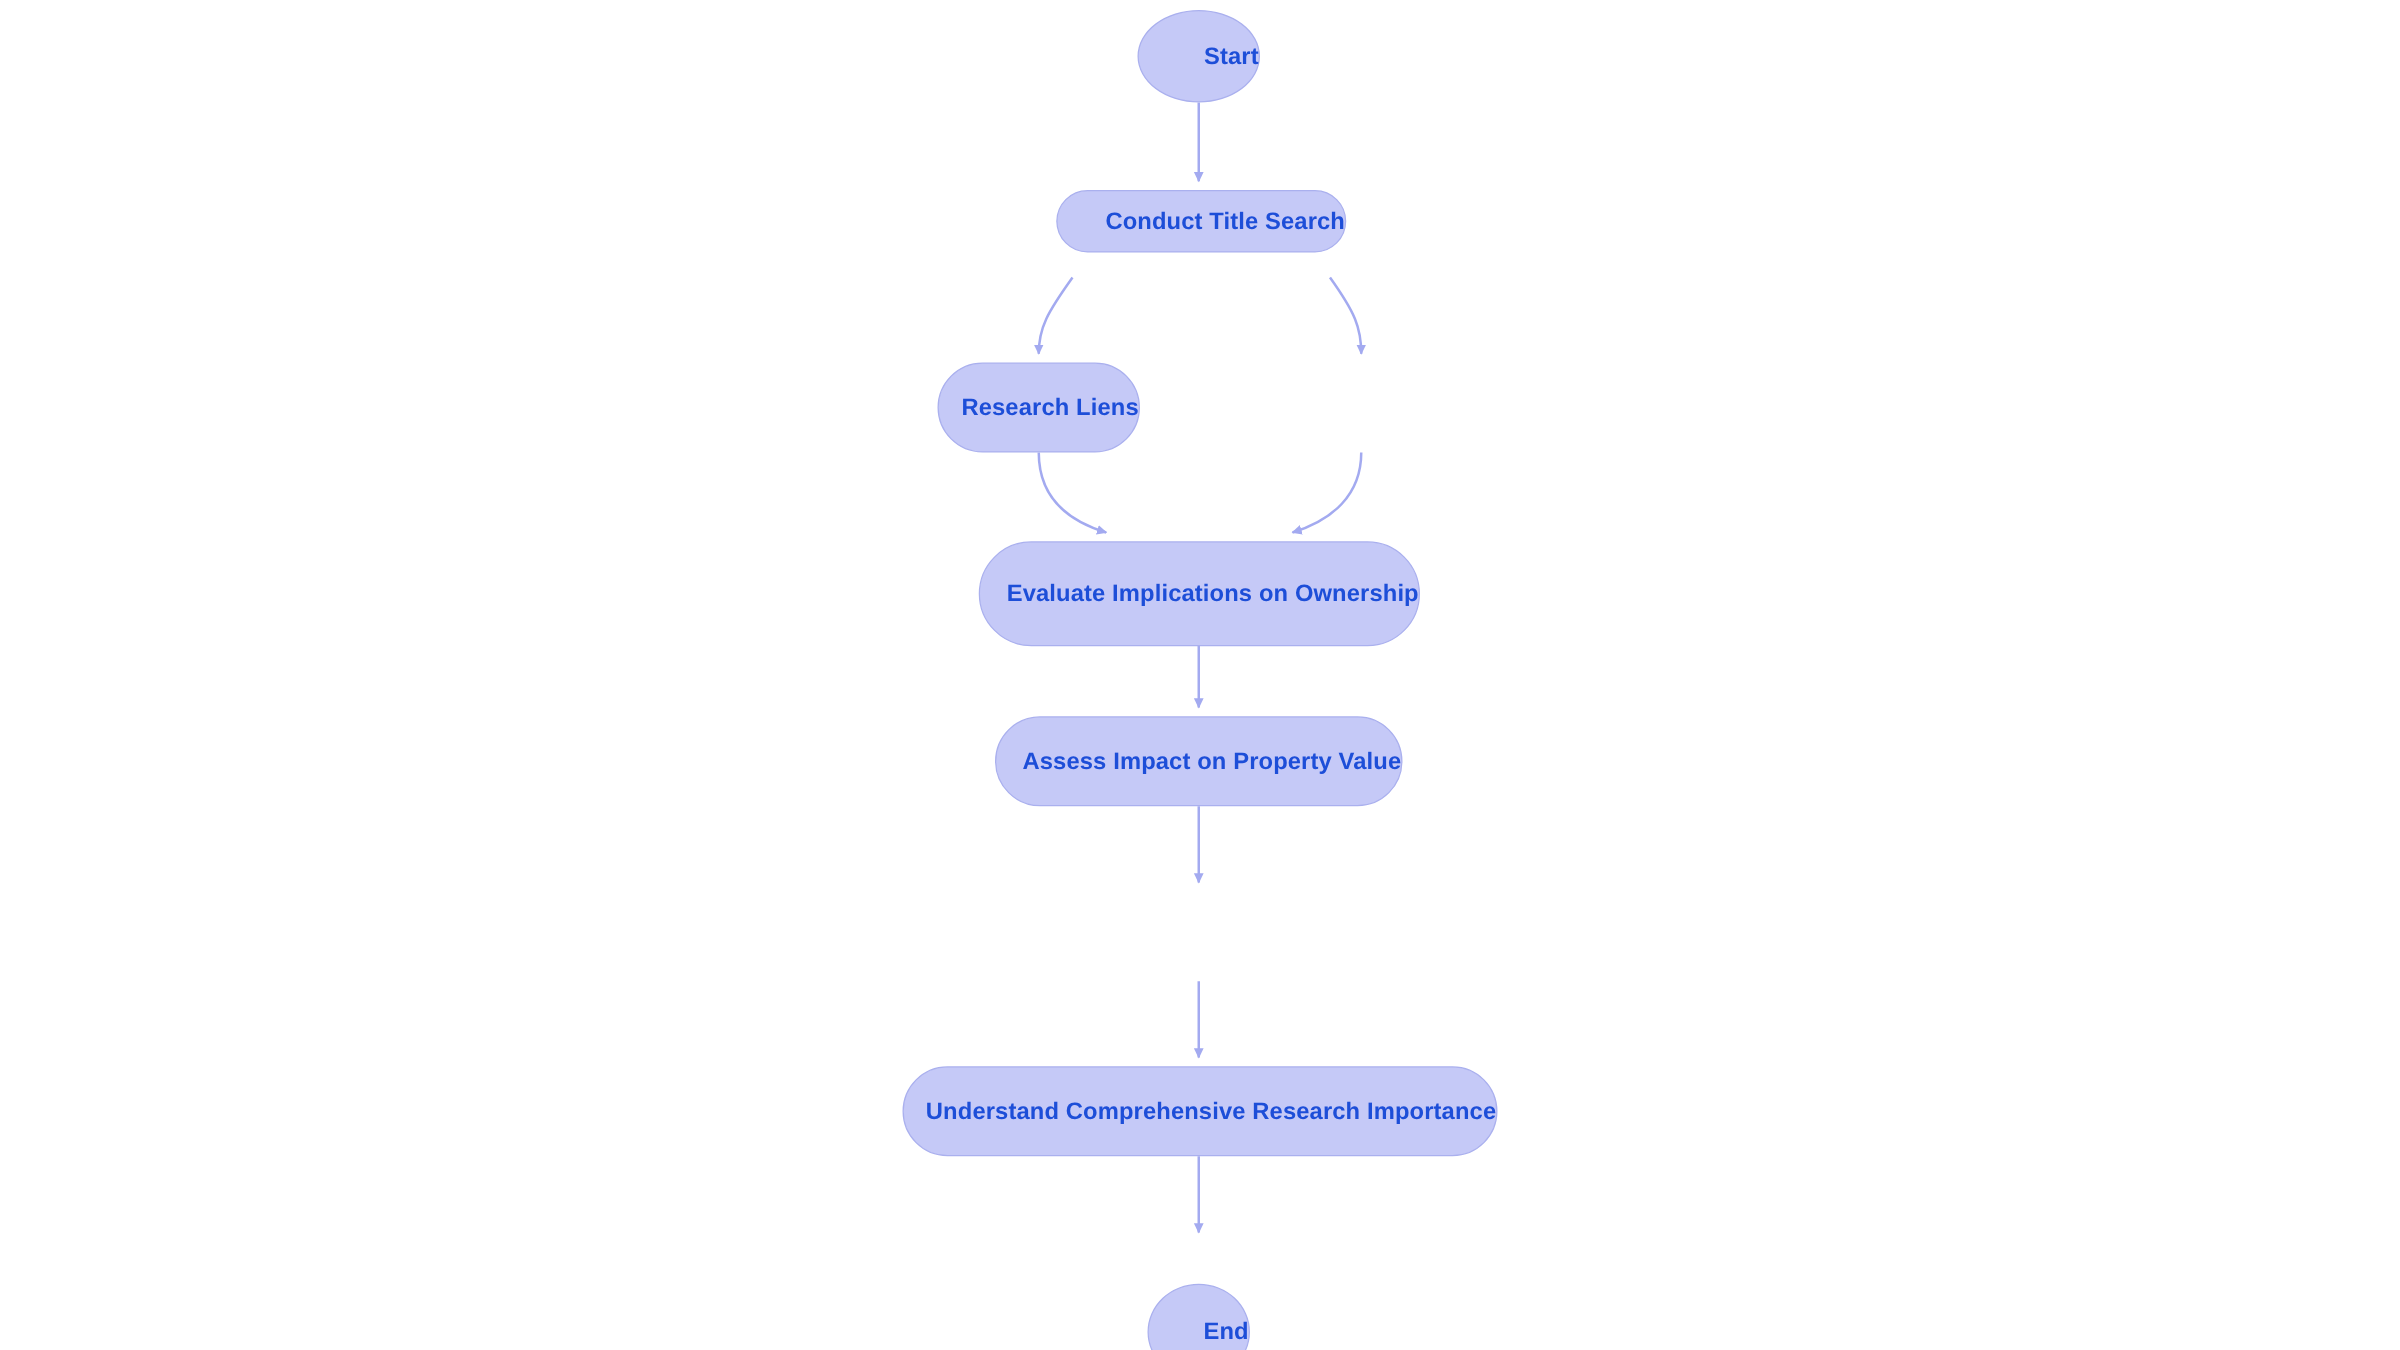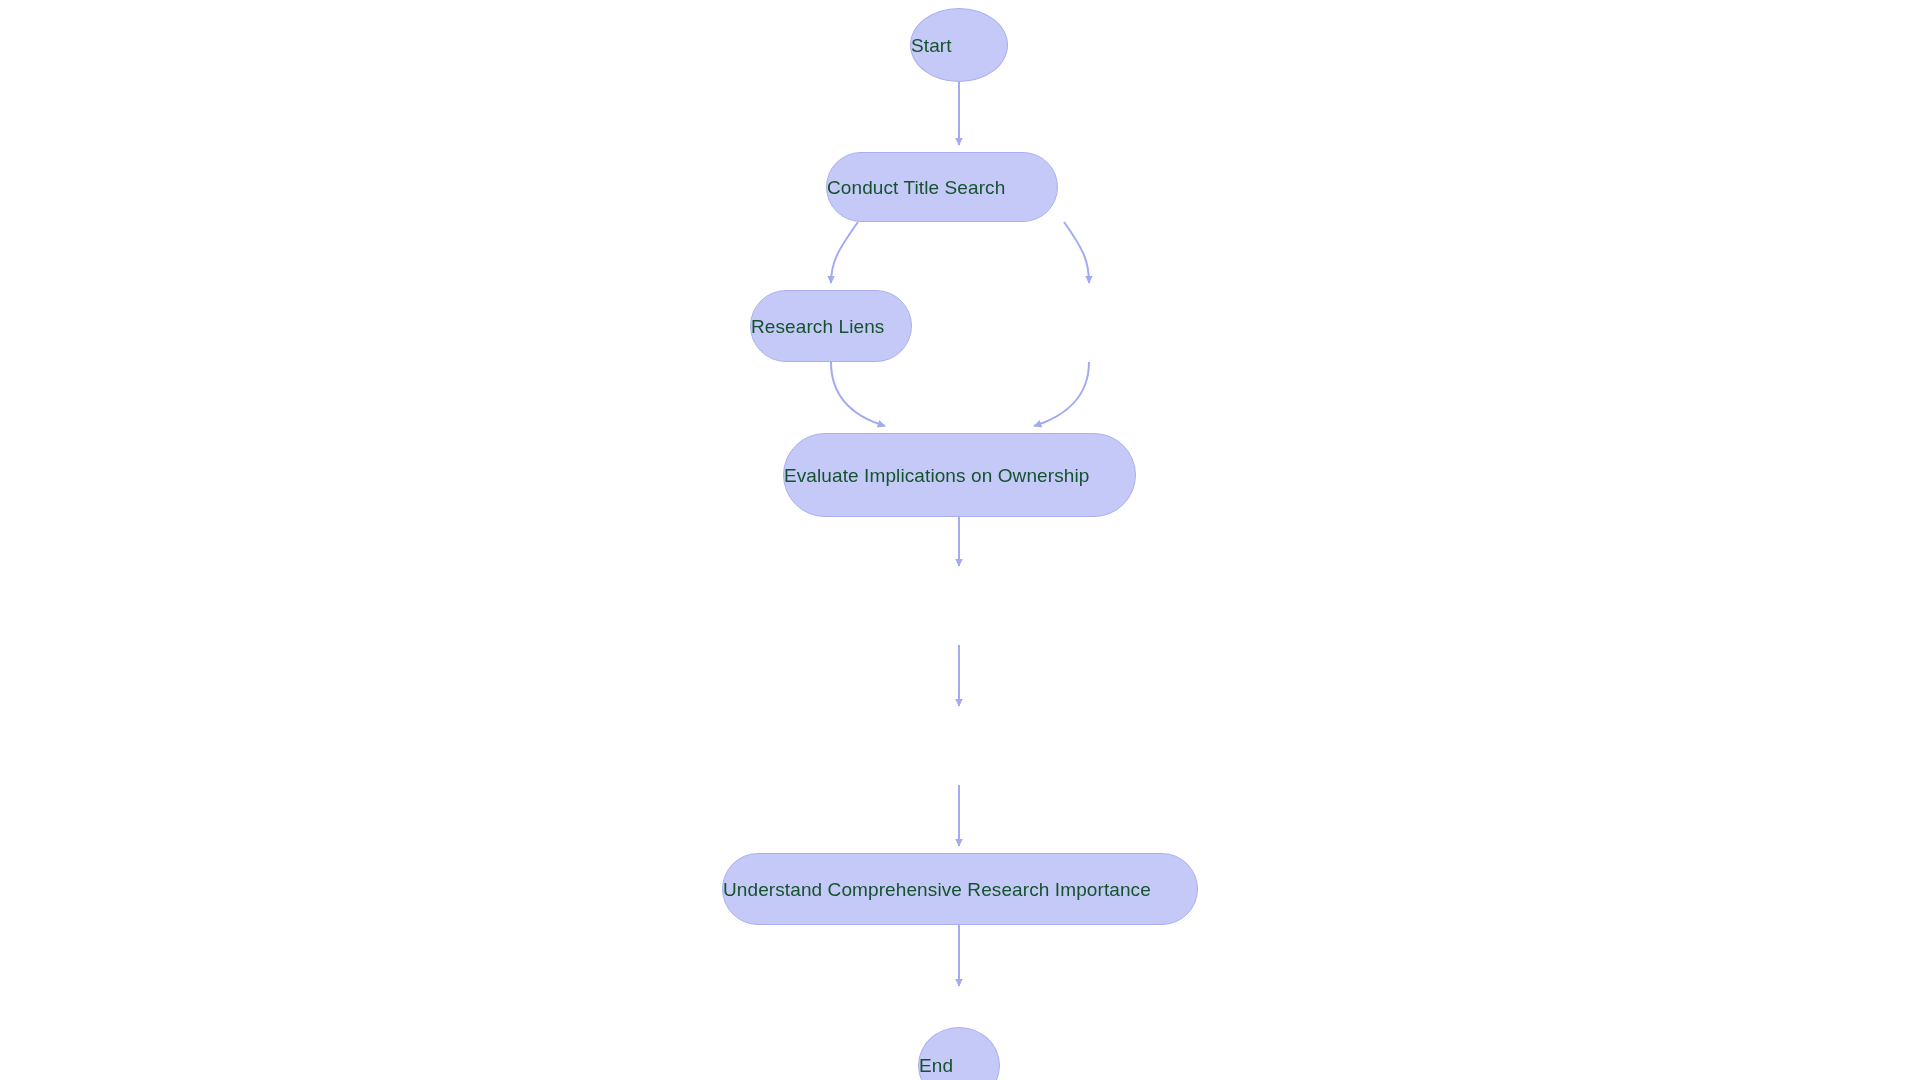--- a/index.html
+++ b/index.html
@@ -24,27 +24,27 @@
     top: 0;
     width: 1920px;
     height: 1080px;
     pointer-events: none;
   }
   .node {
     position: absolute;
     box-sizing: border-box;
     display: flex;
     align-items: center;
-    justify-content: flex-start;
+    justify-content: flex-end;
     background: #c5c9f7;
     border: 1px solid #aab0ee;
-    color: #14532d;
+    color: #1d4ed8;
     font-family: "Liberation Sans", sans-serif;
     font-size: 19px;
-    font-weight: 400;
+    font-weight: 700;
     letter-spacing: 0.1px;
     white-space: nowrap;
     z-index: 2;
   }
   .node.stadium {
     border-radius: 999px;
   }
   .node.terminal {
     border-radius: 50%;
   }
@@ -74,33 +74,36 @@
         <path d="M 959 645 L 959 706" fill="none" stroke="#a3aaf0" stroke-width="2" stroke-linecap="butt" marker-end="url(#arrowhead)"></path>
         <path d="M 959 785 L 959 846" fill="none" stroke="#a3aaf0" stroke-width="2" stroke-linecap="butt" marker-end="url(#arrowhead)"></path>
         <path d="M 959 925 L 959 986" fill="none" stroke="#a3aaf0" stroke-width="2" stroke-linecap="butt" marker-end="url(#arrowhead)"></path>
       </g>
   </svg>
 
   <div class="node terminal" style="left:910px; top:8px; width:98px; height:74px;">
     <span class="node-label">Start</span>
   </div>
 
-  <div class="node stadium" style="left:826px; top:152px; width:232px; height:70px;">
+  <div class="node stadium" style="left:845px; top:152px; width:232px; height:50px;">
     <span class="node-label">Conduct Title Search</span>
   </div>
 
   <div class="node stadium" style="left:750px; top:290px; width:162px; height:72px;">
     <span class="node-label">Research Liens</span>
   </div>
 
 
   <div class="node stadium" style="left:783px; top:433px; width:353px; height:84px;">
     <span class="node-label">Evaluate Implications on Ownership</span>
   </div>
 
+  <div class="node stadium" style="left:796px; top:573px; width:326px; height:72px;">
+    <span class="node-label">Assess Impact on Property Value</span>
+  </div>
 
 
   <div class="node stadium" style="left:722px; top:853px; width:476px; height:72px;">
     <span class="node-label">Understand Comprehensive Research Importance</span>
   </div>
 
   <div class="node terminal" style="left:918px; top:1027px; width:82px; height:77px;">
     <span class="node-label">End</span>
   </div>
 

